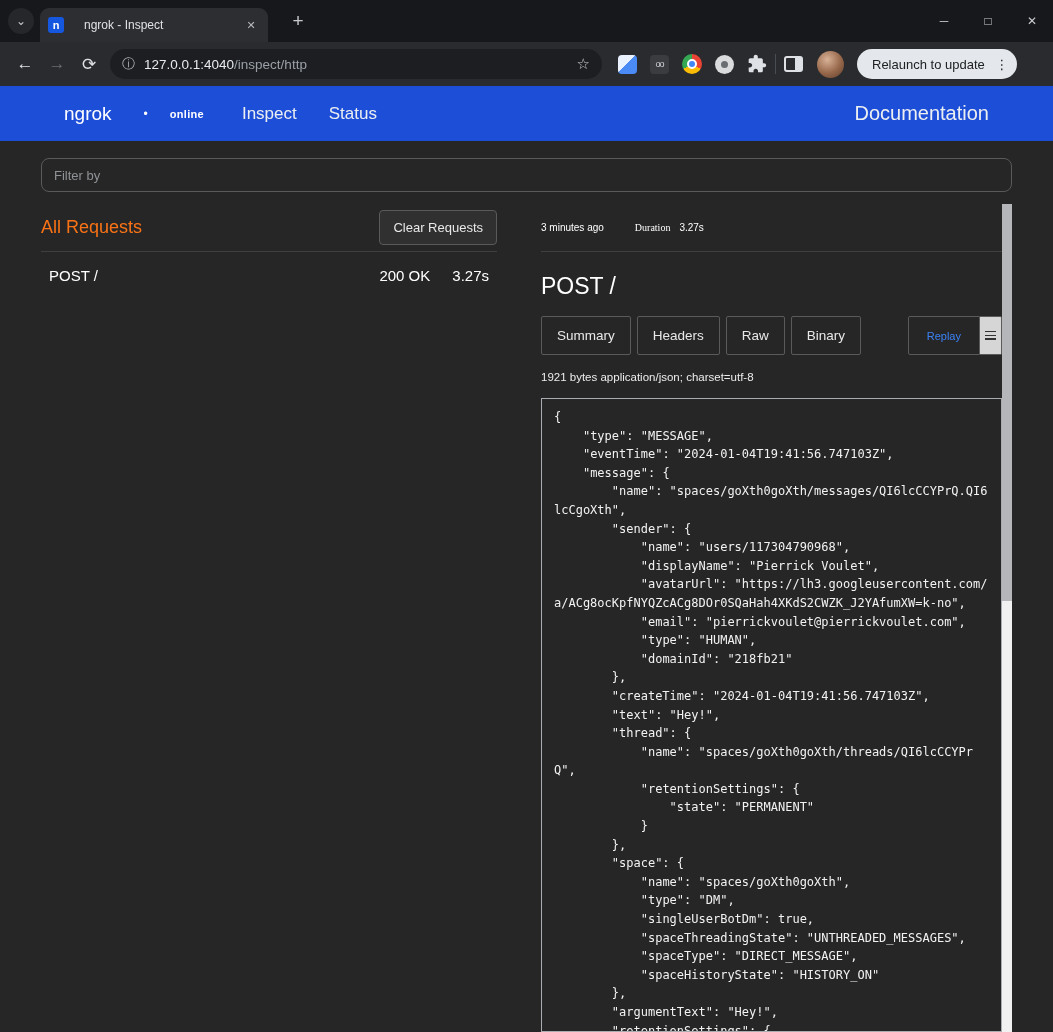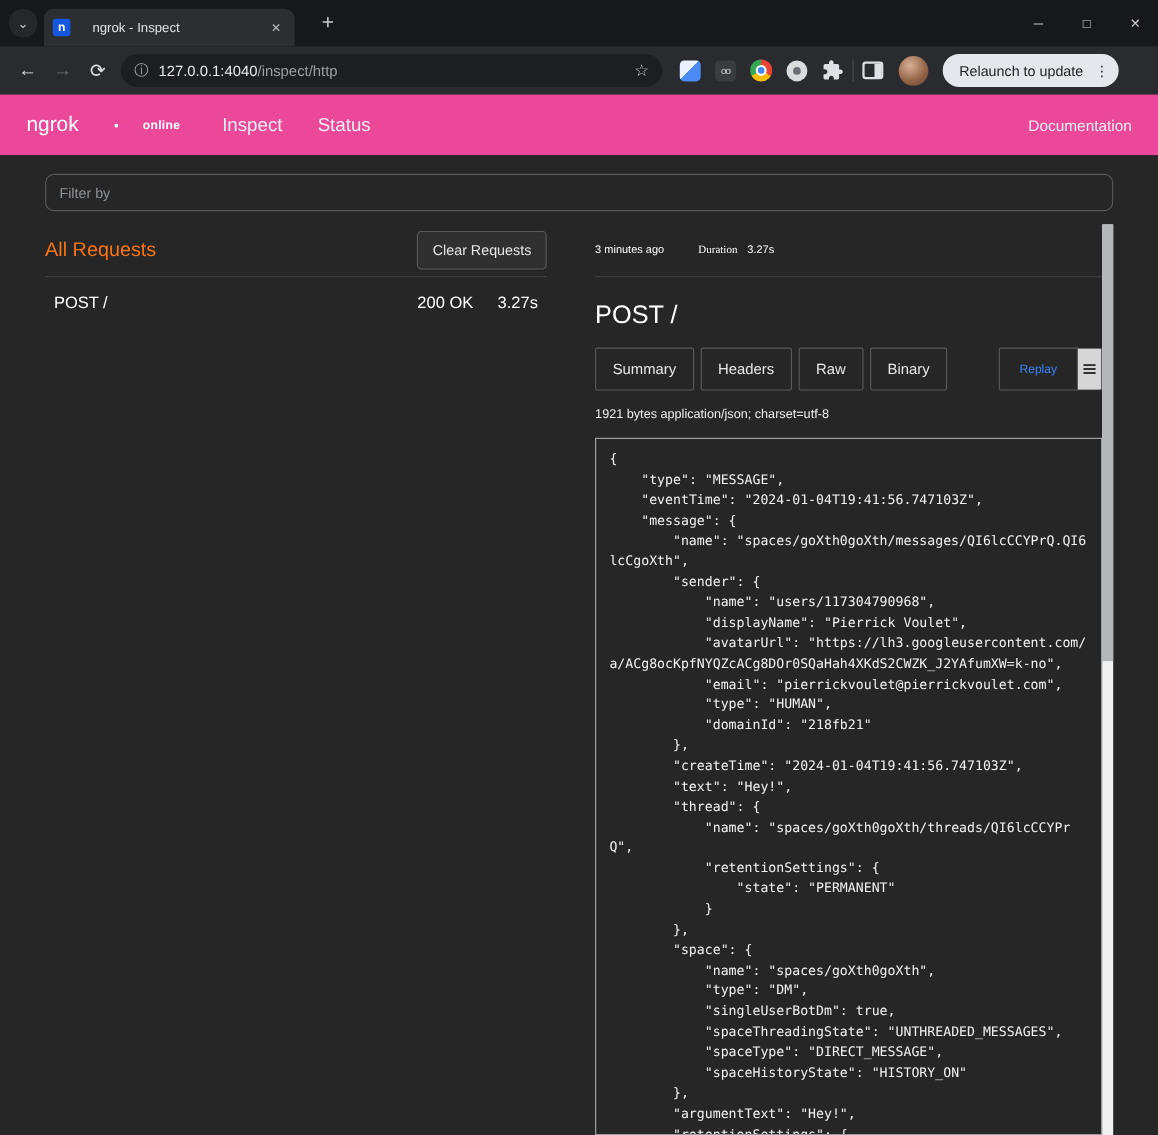--- a/index.html
+++ b/index.html
@@ -50,27 +50,27 @@
   .tb-divider { width:1px; height:20px; background:#4a4d51; margin:0 8px; }
   .sidepanel-icon { width:19px; height:16px; border:2px solid #dee1e5; border-radius:3px; position:relative; }
   .sidepanel-icon i { position:absolute; top:0; right:0; bottom:0; width:6px; background:#dee1e5; }
   .avatar { width:27px; height:27px; border-radius:50%; margin-left:14px;
     background:radial-gradient(circle at 38% 32%, #d8b196, #96674a 55%, #5d3f2e); flex:none; }
   .relaunch { margin-left:13px; height:30px; background:#e4e8ec; color:#202124; border-radius:15px;
     display:flex; align-items:center; padding:0 4px 0 15px; font-size:13px; gap:6px; flex:none; }
   .kebab { color:#202124; font-size:13px; width:22px; text-align:center; }
 
   
-  .ngrok-nav { height:55px; background:#ec4899; display:flex; align-items:center; padding:0 24px; }
+  .ngrok-nav { height:55px; background:#1d4ed8; display:flex; align-items:center; padding:0 64px; }
   .brand { color:#ffffff; font-size:19px; }
   .status-dot { color:#fff; font-size:12px; margin-left:32px; }
   .status-online { color:#fff; font-size:11px; font-weight:bold; letter-spacing:.3px; margin-left:22px; }
   .nav-link { color:#eceff1; font-size:17px; margin-left:38px; cursor:pointer; }
   .nav-link + .nav-link { margin-left:32px; }
-  .docs-link { margin-left:auto; color:#eceff1; font-size:14px; cursor:pointer; }
+  .docs-link { margin-left:auto; color:#eceff1; font-size:20px; cursor:pointer; }
 
   
   .content { height:calc(100% - 141px); padding:17px 41px 0; display:flex; flex-direction:column; }
   .filter-input { width:100%; height:34px; background:transparent; border:1px solid #5a5a5a; border-radius:8px;
     color:#e8e8e8; padding:0 12px; font-size:13px; font-family:inherit; outline:none; }
   .filter-input::placeholder { color:#8f9296; }
 
   .main-row { display:flex; gap:44px; margin-top:12px; flex:1; min-height:0; }
 
   .left-col { width:456px; flex:none; }

